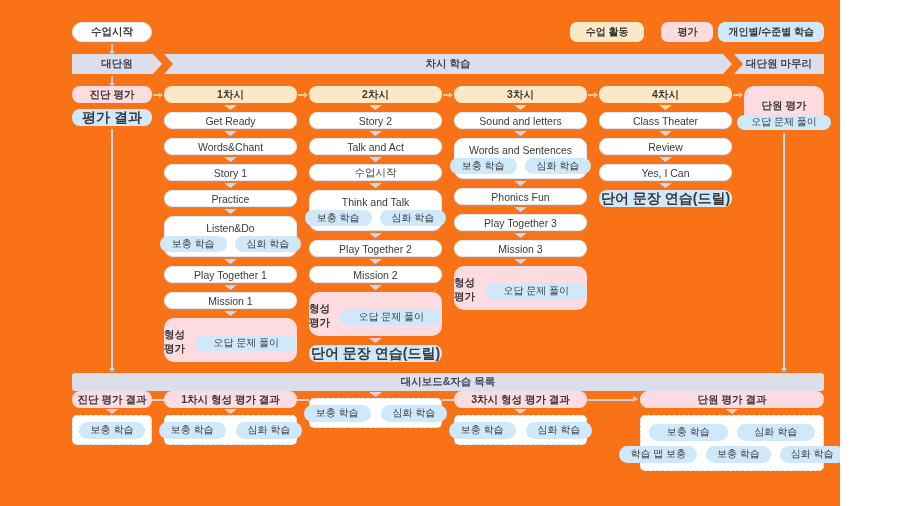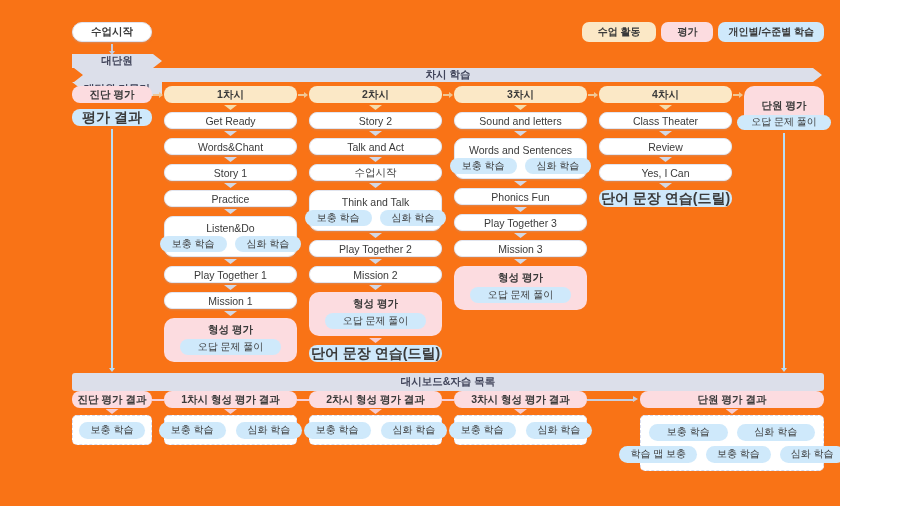--- a/index.html
+++ b/index.html
@@ -10,26 +10,26 @@
 
   
   .top-row { display:flex; justify-content:space-between; align-items:center; height:20px; }
   .start-box { width:80px; height:20px; background:#fff; border:1px solid #dfe3ee; border-radius:10px;
                display:flex; align-items:center; justify-content:center; font-size:10.5px; font-weight:600;
                box-shadow:0 1px 2px rgba(165,175,200,.35); }
   .legend { display:flex; gap:5px; }
   .legend-pill { height:20px; border-radius:7px; display:flex; align-items:center; justify-content:center;
                  font-size:10px; font-weight:600; padding:0 16px; white-space:nowrap; }
   .lg-yellow { background:#fbe8c6; }
-  .lg-pink   { background:#fcdce0; }
+  .lg-pink   { background:#fcdce0;margin-left:12px; }
   .lg-blue   { background:#cfe9fb; padding:0 10px; }
 
   
   .spacer12 { height:12px; }
-  .band-row { display:flex; height:20px;flex-direction:column; }
+  .band-row { display:flex; height:20px; }
   .band { background:#dcdfea; display:flex; align-items:center; justify-content:center;
           font-size:10.5px; font-weight:600; color:#41445a; }
   .band-left  { width:90px; clip-path:polygon(0 0,calc(100% - 9px) 0,100% 50%,calc(100% - 9px) 100%,0 100%); }
   .band-mid   { flex:1; margin:0 2px;
                 clip-path:polygon(0 0,calc(100% - 9px) 0,100% 50%,calc(100% - 9px) 100%,0 100%,9px 50%); }
   .band-right { width:90px; clip-path:polygon(0 0,100% 0,100% 100%,0 100%,9px 50%); }
 
   
   .columns-row { display:flex; gap:12px; align-items:flex-start; }
   .col { display:flex; flex-direction:column; position:relative; }
@@ -44,21 +44,21 @@
          box-shadow:0 1px 2px rgba(165,175,200,.3); }
   .box-blue { height:17px; background:#cfe9fb; border-radius:8px; display:flex; align-items:center;
               justify-content:center; font-size:14px; font-weight:700; }
   .combo { height:41px; background:#fff; border:1px solid #e1e5ef; border-radius:9px; padding-top:3px;
            box-shadow:0 1px 2px rgba(165,175,200,.3); display:flex; flex-direction:column; align-items:center; }
   .combo .c-title { font-size:10.5px; height:15px; display:flex; align-items:center; }
   .pill-row { display:flex; gap:8px; margin-top:1px; }
   .pill { height:16px; background:#cfe9fb; border-radius:9px; display:flex; align-items:center;
           justify-content:center; font-size:10px; font-weight:500; padding:0 12px; white-space:nowrap; }
   .pink-combo { height:44px; background:#fcdce0; border-radius:10px; padding-top:4px;
-                display:flex; flex-direction:column; align-items:center; }
+                display:flex; flex-direction:row; align-items:center; }
   .pink-combo .c-title { font-size:10.5px; font-weight:600; height:16px; display:flex; align-items:center; }
   .pink-combo .pill { padding:0 18px; margin-top:1px; }
   .final-box { height:44px; background:#fcdce0; border-radius:10px; padding-top:12px;
                display:flex; flex-direction:column; align-items:center; }
   .final-box .c-title { font-size:10.5px; font-weight:600; height:16px; display:flex; align-items:center; }
   .final-box .pill { padding:0 14px; margin-top:1px; }
 
   .gap { height:9px; display:flex; align-items:center; justify-content:center; }
   .gap.plain { height:6px; }
   .chev { width:13px; height:5px; clip-path:polygon(0 0,100% 0,50% 100%); background:#d2d7e4; }
@@ -315,21 +315,20 @@
       <div class="r-gap">
           <i class="chev cp"></i>
         </div>
       <div class="dash">
         <div class="pill">보충 학습</div>
         <div class="pill">심화 학습</div>
       </div>
     </div>
 
     <div class="rgroup w133 link">
-      <div class="r-title">2차시 형성 평가 결과</div>
       <div class="r-gap">
           <i class="chev cp"></i>
         </div>
       <div class="dash">
         <div class="pill">보충 학습</div>
         <div class="pill">심화 학습</div>
       </div>
     </div>
 
     <div class="rgroup w133 link">

